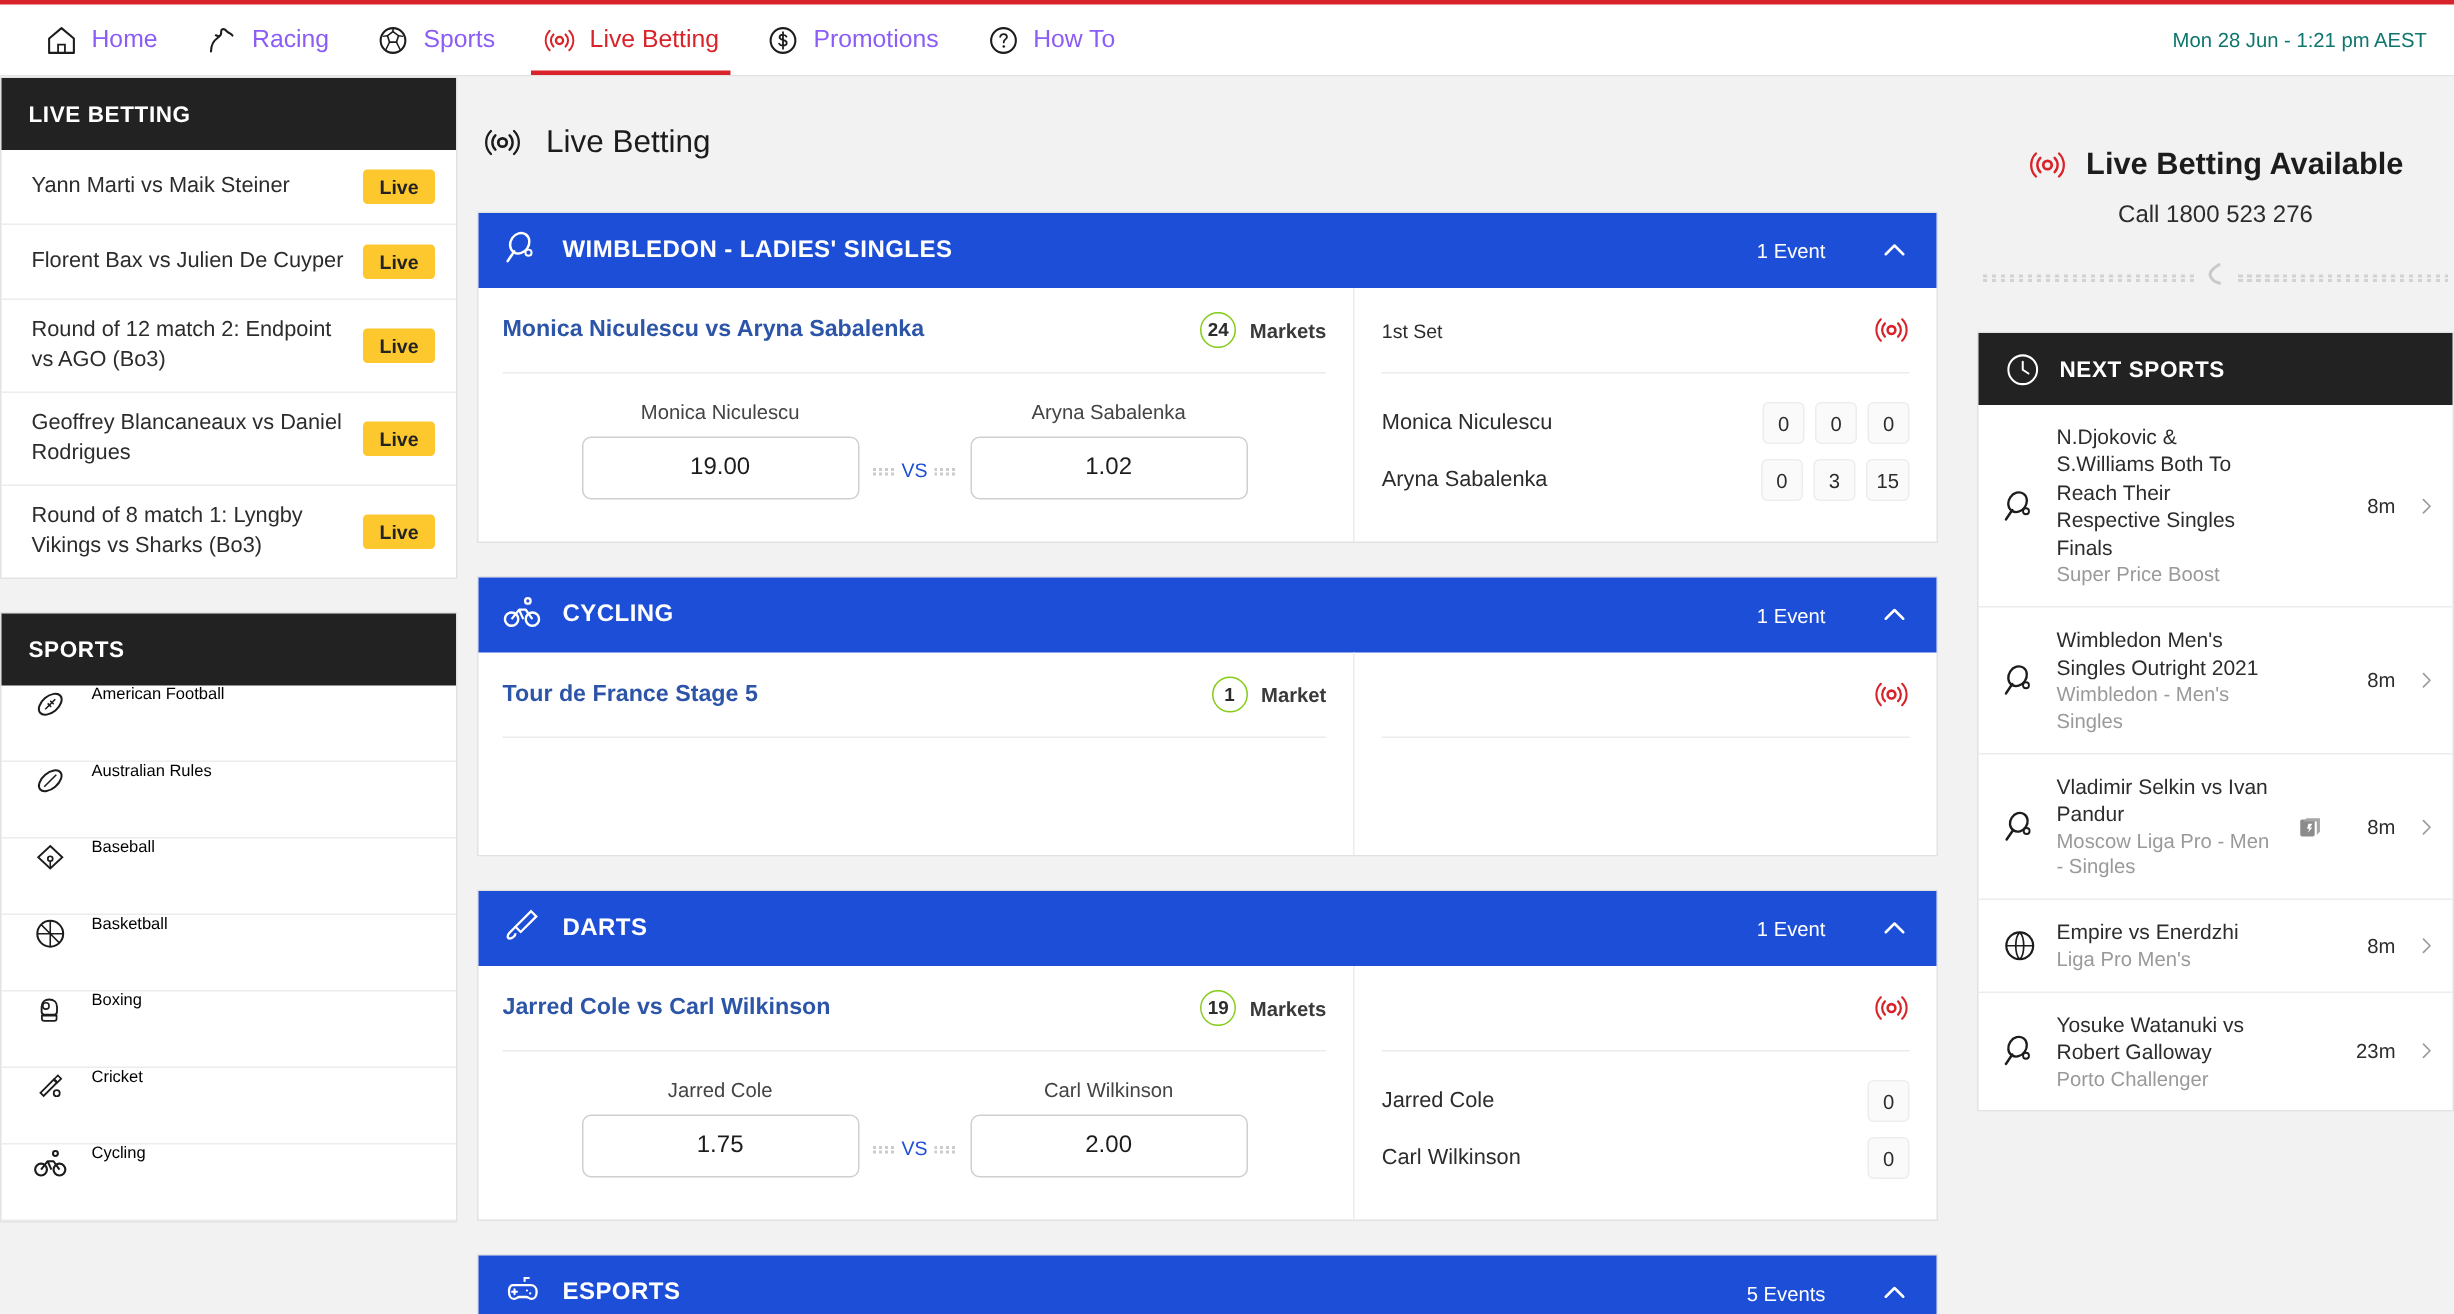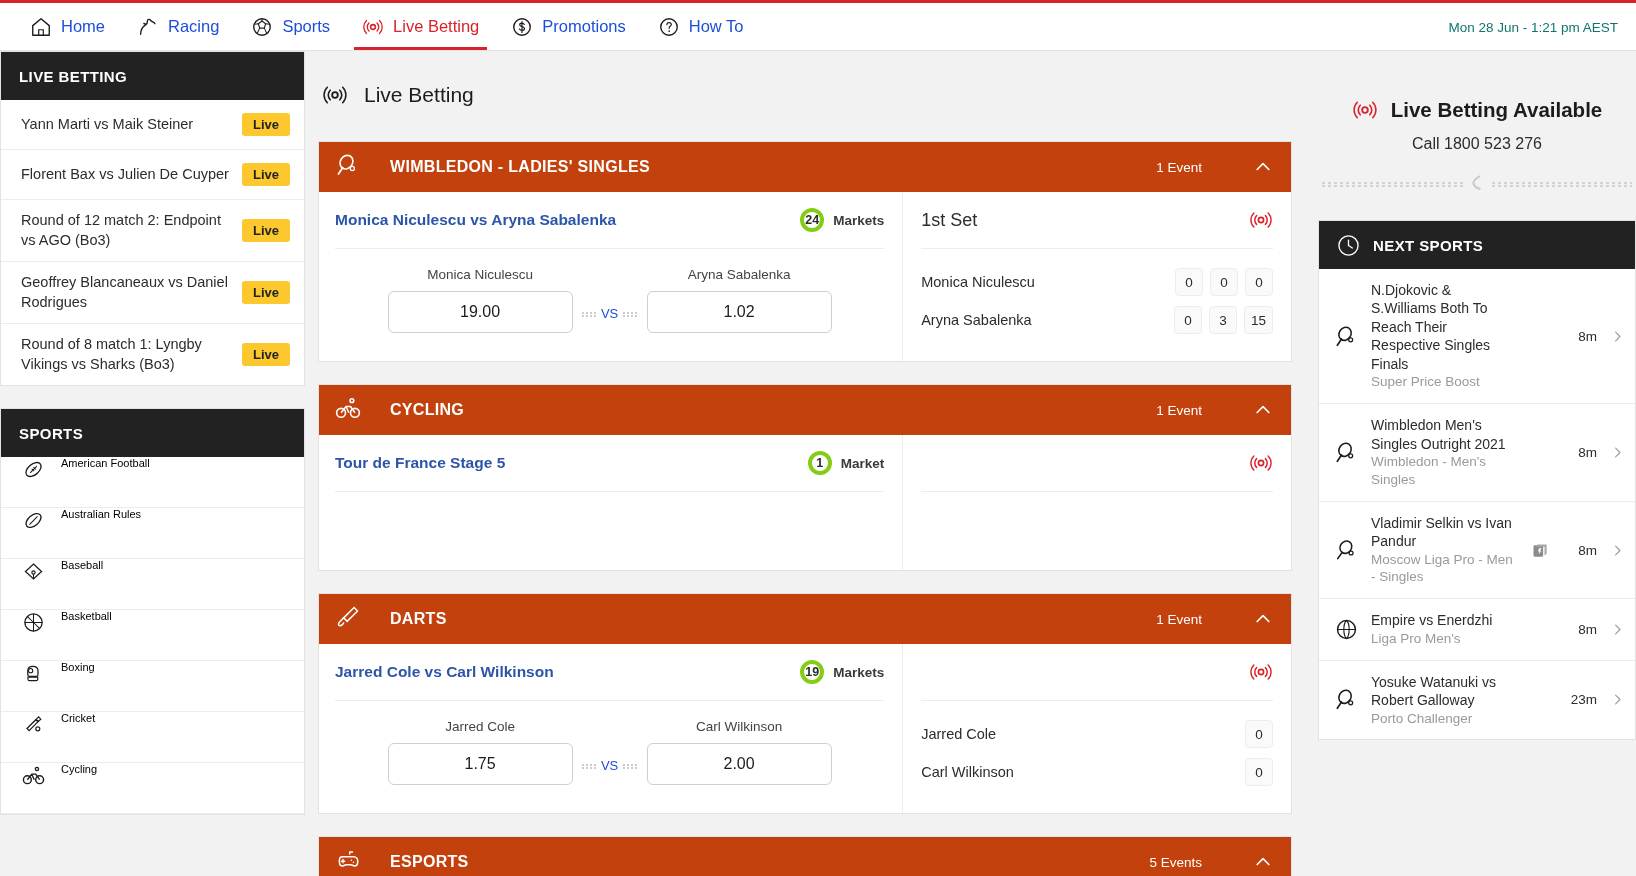--- a/index.html
+++ b/index.html
@@ -13,21 +13,21 @@
   
   .topbar {
     height: 51px; background: #fff; border-top: 3px solid #d8232a;
     display: flex; align-items: center; position: relative;
     border-bottom: 1px solid #e3e3e3;
   }
   .nav { display: flex; align-items: stretch; height: 100%; padding-left: 14px; }
   .nav-item {
     display: flex; align-items: center; gap: 9px;
     padding: 0 16px; height: 100%; cursor: pointer;
-    font-size: 16.5px; color: #1d4ed8; position: relative;
+    font-size: 16.5px; color: #8b5cf6; position: relative;
   }
   .nav-item.active { color: #d8232a; }
   .nav-item.active::after {
     content:""; position: absolute; left: 8px; right: 8px; bottom: 0;
     height: 3px; background: #d8232a;
   }
   .nav-icon { width: 22px; height: 22px; display: flex; align-items: center; justify-content: center; }
   .nav-icon svg { display: block; }
   .clock-label {
     position: absolute; right: 18px; top: 50%; transform: translateY(-50%);
@@ -61,54 +61,54 @@
   .sp-icon { width: 24px; height: 24px; display:flex; align-items:center; justify-content:center; flex:0 0 24px;}
   
   .center { flex: 1 1 auto; min-width: 0; padding: 0 14px 0 13px; }
   .page-title {
     display: flex; align-items: center; gap: 16px;
     height: 46px; padding: 0 4px; margin-bottom: 23px; margin-top: 21px;
   }
   .page-title h1 { font-size: 21px; font-weight: normal; color: #1c1c1c; }
   .comp { background: #fff; border: 1px solid #e2e2e2; margin-bottom: 22px; }
   .comp-head {
-    background: #c2410c; color: #fff; height: 50px; display: flex; align-items: center;
-    padding: 0 18px 0 16px; gap: 29px;
+    background: #1d4ed8; color: #fff; height: 50px; display: flex; align-items: center;
+    padding: 0 18px 0 16px; gap: 14px;
   }
   .comp-title { font-size: 16px; font-weight: bold; letter-spacing: .3px; flex: 1 1 auto; }
   .comp-count { font-size: 13.5px; font-weight: normal; }
   .chev { margin-left: 22px; width: 20px; display:flex; align-items:center; justify-content:center; cursor:pointer;}
   .ev { display: flex; }
   .ev-left { flex: 1 1 60%; padding: 16px 18px 22px 16px; min-width: 0; }
   .ev-right { flex: 1 1 40%; padding: 16px 18px 22px 18px; border-left: 1px solid #ececec; min-width: 0; }
   .ev-top { display: flex; align-items: center; justify-content: space-between; padding-bottom: 16px; font-weight: bold; }
   .ev-name { color: #2c55a8; font-size: 15.5px; cursor: pointer; }
   .mk { display: flex; align-items: center; gap: 9px; font-size: 13.5px; color: #3a3a3a; }
   .mk-bubble {
-    width: 24px; height: 24px; border: 4px solid #84cc16; border-radius: 50%;
+    width: 24px; height: 24px; border: 1px solid #84cc16; border-radius: 50%;
     display: flex; align-items: center; justify-content: center;
     font-size: 12.5px; color: #2c2c2c;
   }
   .hr { border-top: 1px solid #ececec; }
   .odds-wrap { display: flex; align-items: flex-end; justify-content: center; gap: 0; padding-top: 18px; }
   .odds-col { width: 185px; text-align: center; }
   .odds-lbl { font-size: 13.5px; color: #444; margin-bottom: 9px; }
   .odds-btn {
     border: 1px solid #cfcfcf; border-radius: 6px; height: 42px;
     display: flex; align-items: center; justify-content: center;
     font-size: 16px; color: #1c1c1c; background: #fff; cursor: pointer;
   }
   .vs { width: 74px; text-align: center; font-size: 13px; color: #1d4ed8; padding-bottom: 12px;
         display:flex; align-items:center; justify-content:center; gap:5px;}
   .vs .dots { width: 14px; height: 8px;
     background-image: repeating-linear-gradient(to right,#ccc 0 2px,transparent 2px 4px),
                       repeating-linear-gradient(to right,#ccc 0 2px,transparent 2px 4px);
     background-size: 14px 2px; background-position: 0 2px, 0 5px; background-repeat: no-repeat; }
   .set-head { display:flex; align-items:center; justify-content:space-between; padding-bottom: 16px; }
-  .set-lbl { font-size: 18px; color: #2c2c2c; }
+  .set-lbl { font-size: 13px; color: #2c2c2c; }
   .score-row { display:flex; align-items:center; justify-content:space-between; padding: 5px 0; }
   .score-name { font-size: 14.5px; color: #2c2c2c; }
   .score-cells { display: flex; gap: 7px; }
   .score-cell {
     min-width: 28px; height: 28px; padding: 0 6px; background: #fafafa; border: 1px solid #ededed;
     border-radius: 4px; display:flex; align-items:center; justify-content:center;
     font-size: 13.5px; color: #2c2c2c;
   }
   .sc-spacer { height: 30px; }
   

